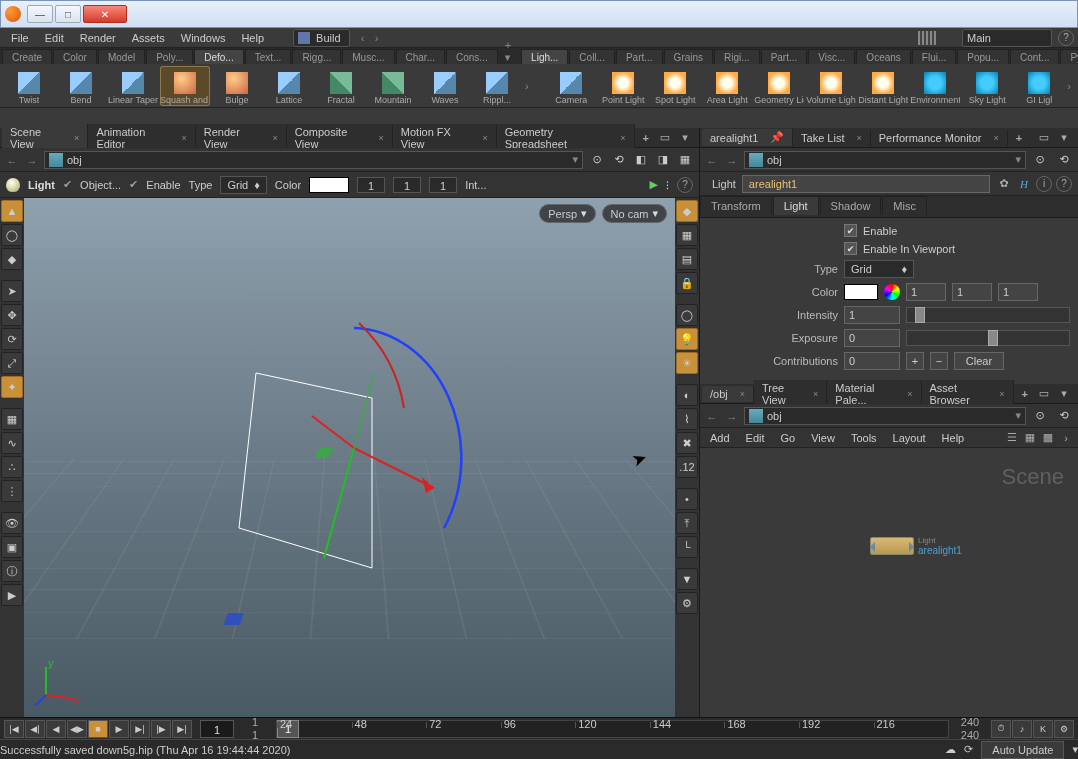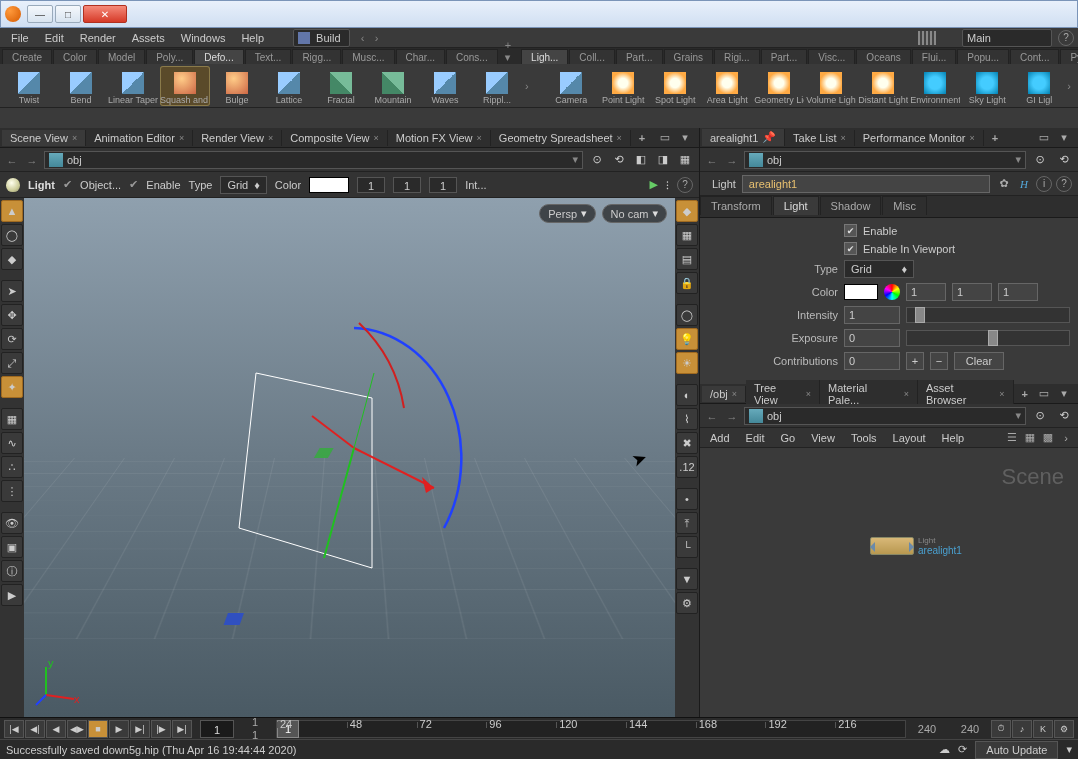--- a/index.html
+++ b/index.html
@@ -34,21 +34,21 @@
 .shelf{height:44px;background:#3a3a3a;display:flex;align-items:center;padding:0 4px;border-bottom:1px solid #222}
 .shelf-section{display:flex;gap:2px;align-items:flex-end}
 .tool-item{width:50px;height:40px;display:flex;flex-direction:column;align-items:center;justify-content:flex-end;cursor:pointer;border-radius:3px;padding-bottom:1px}
 .tool-item.hl{background:#5a4a2a;box-shadow:inset 0 0 0 1px #8a7a4a}
 .tool-item .t-icon{width:22px;height:22px;margin-bottom:1px}
 .tool-item .t-label{font-size:9px;color:#aaa;white-space:nowrap;overflow:hidden;max-width:50px;text-align:center}
 .shelf-arrow{width:12px;color:#888;text-align:center}
 
 
 .pane-tabs{height:20px;background:#2e2e2e;display:flex;align-items:center;padding:0 2px;border-bottom:1px solid #1a1a1a}
-.pane-tab{padding:2px 8px;background:#2e2e2e;color:#aaa;font-size:11px;cursor:pointer;display:flex;align-items:center;gap:4px;border-right:1px solid #222}
+.pane-tab{padding:2px 8px;background:#2e2e2e;color:#aaa;font-size:11px;cursor:pointer;display:flex;align-items:center;gap:12px;border-right:1px solid #222}
 .pane-tab.active{background:#3a3a3a;color:#ddd}
 .pane-tab .x{color:#888;font-size:9px}
 .pane-tab .pin{color:#888}
 .pane-tabs .add{padding:0 8px;color:#aaa;font-weight:bold}
 .pane-tabs .right-ctrl{margin-left:auto;display:flex;gap:4px;padding-right:4px}
 .small-btn{width:16px;height:16px;display:flex;align-items:center;justify-content:center;color:#aaa;cursor:pointer}
 
 
 .main{position:absolute;top:128px;left:0;right:0;bottom:42px;display:flex}
 .left-col{width:700px;display:flex;flex-direction:column;border-right:1px solid #1a1a1a}
@@ -124,21 +124,21 @@
 .play-btn{width:20px;height:18px;background:#3a3a3a;border:1px solid #555;display:flex;align-items:center;justify-content:center;color:#ccc;font-size:9px}
 .play-btn.stop{background:#c89038}
 .frame-box{width:34px;height:18px;background:#1a1a1a;border:1px solid #555;margin:0 4px;text-align:center;line-height:18px;color:#ddd}
 .tl-track{flex:1;height:18px;background:#222;position:relative;margin:0 4px;border:1px solid #444}
 .tl-cursor{position:absolute;left:0;top:-1px;width:22px;height:18px;background:#555;border:1px solid #888;text-align:center;line-height:16px;color:#fff}
 .tl-ticks{position:absolute;inset:0;display:flex;align-items:flex-start;padding-top:1px;color:#888;font-size:9px}
 .tl-ticks span{flex:1;text-align:left;padding-left:2px;border-left:1px solid #555;height:6px;line-height:4px}
 .range-box{width:34px;text-align:center;color:#aaa}
 
 
-.statusbar{position:absolute;left:0;right:0;bottom:0;height:20px;background:#2a2a2a;display:flex;align-items:center;padding:0 6px;color:#999;border-top:1px solid #444}
+.statusbar{position:absolute;left:0;right:0;bottom:0;height:20px;background:#2a2a2a;display:flex;align-items:center;padding:0 0;color:#999;border-top:1px solid #444}
 .statusbar .r{margin-left:auto;display:flex;align-items:center;gap:8px}
 .update-btn{padding:2px 10px;background:#3a3a3a;border:1px solid #555}
 
 
 .ic-cube{background:linear-gradient(135deg,#9cf 50%,#58a 50%)}
 .ic-sphere{background:radial-gradient(circle at 35% 30%,#fc8,#c64)}
 .ic-mtn{background:linear-gradient(45deg,#486 50%,#7b9 50%)}
 .ic-light{background:radial-gradient(circle,#ffe 30%,#fa4 70%)}
 .ic-env{background:radial-gradient(circle,#4cf 40%,#0280b0)}
 </style>
@@ -637,21 +637,21 @@
         <span>48</span>
         <span>72</span>
         <span>96</span>
         <span>120</span>
         <span>144</span>
         <span>168</span>
         <span>192</span>
         <span>216</span>
       </div>
   </div>
-  <div style="display:flex;flex-direction:row;gap:9px">
+  <div style="display:flex;flex-direction:column;gap:1px">
     <div class="range-box">240</div>
     <div class="range-box">240</div>
   </div>
   <div class="play-ctrl">
     <span class="play-btn">⏱</span>
     <span class="play-btn">♪</span>
     <span class="play-btn">K</span>
     <span class="play-btn">⚙</span>
   </div>
 </div>

